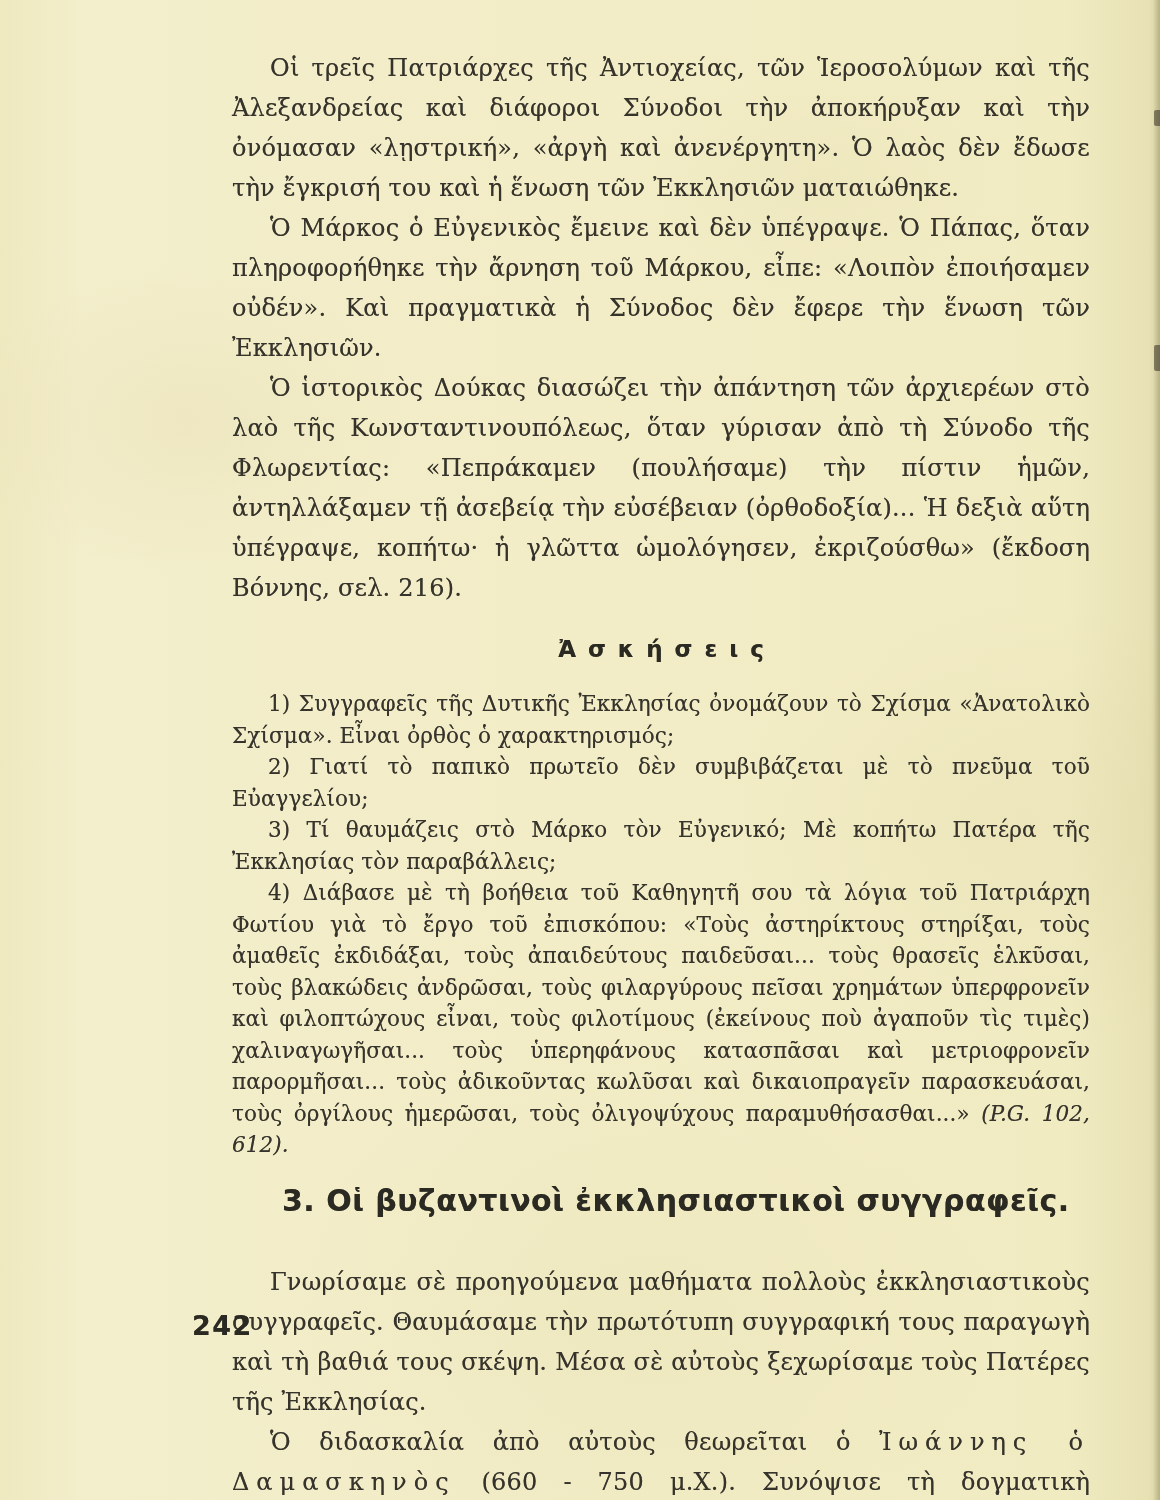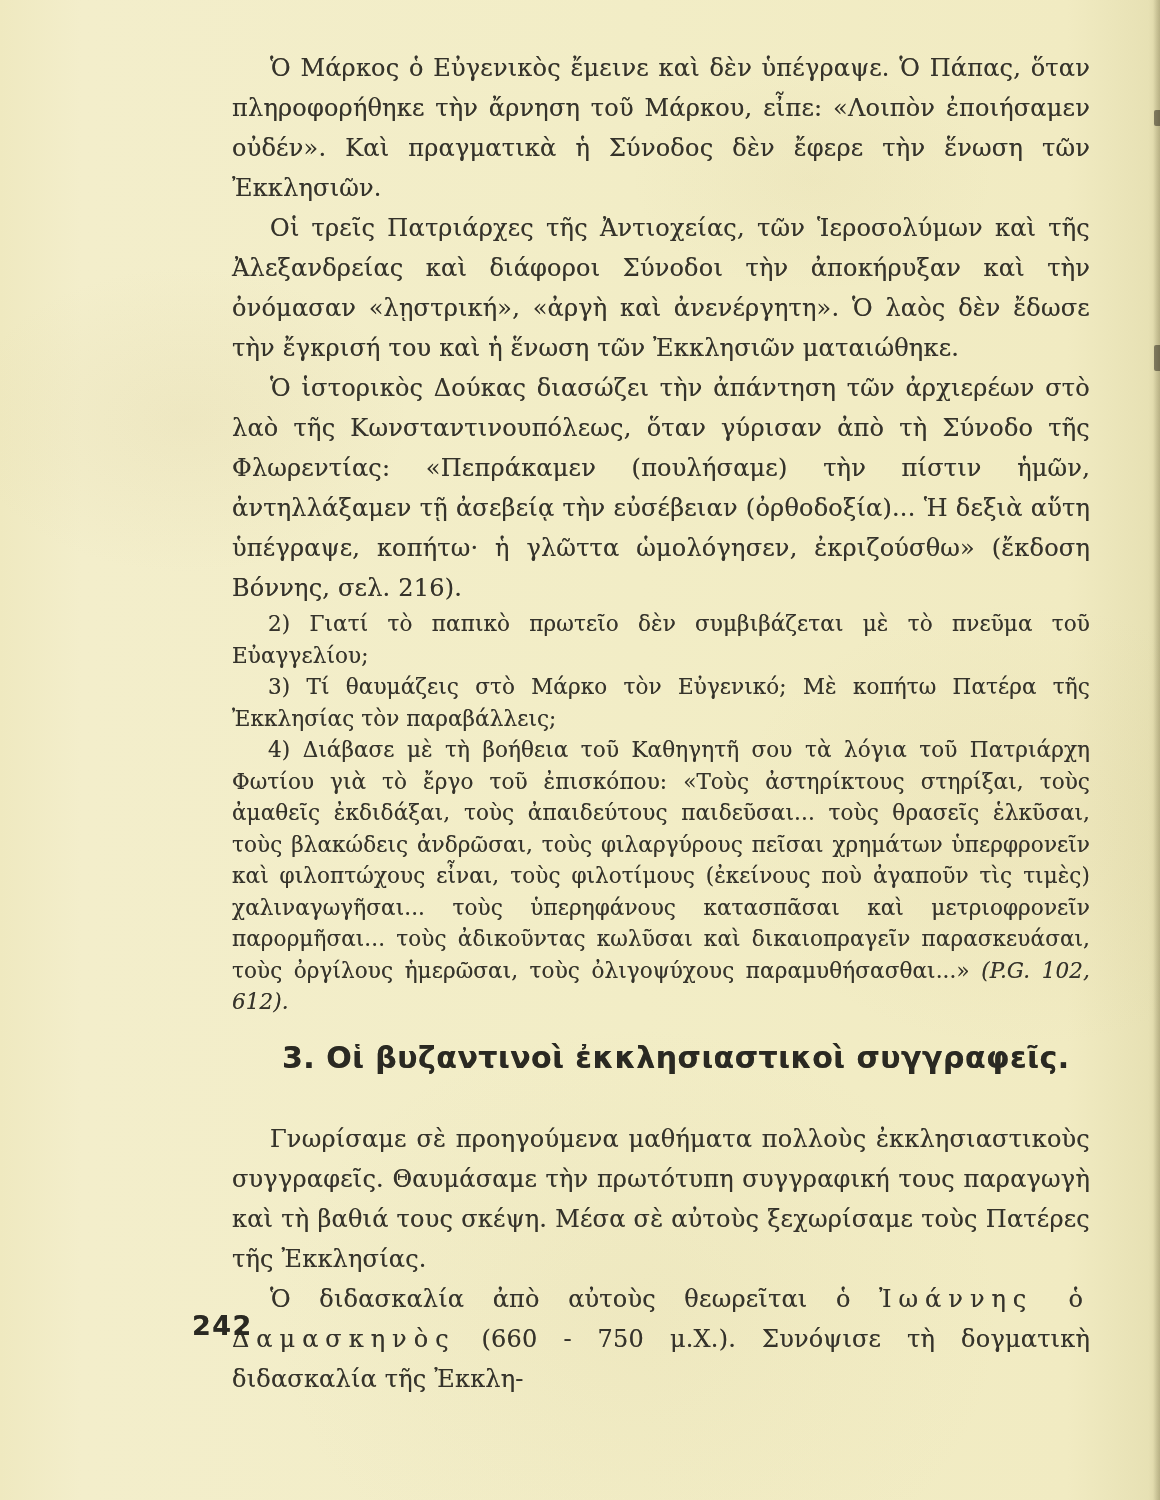--- a/index.html
+++ b/index.html
@@ -115,27 +115,29 @@
 
 <div class="scan-page">
 
   <div class="scan-texture"></div>
   <div class="edge-right"></div>
   <div class="edge-artifact a1"></div>
   <div class="edge-artifact a2"></div>
 
   <div class="text-column">
 
+    <p class="body-par">Οἱ τρεῖς Πατριάρχες τῆς Ἀντιοχείας, τῶν Ἱεροσολύμων καὶ τῆς Ἀλεξανδρείας καὶ διάφοροι Σύνοδοι τὴν ἀποκήρυξαν καὶ τὴν ὀνόμασαν «λῃστρική», «ἀργὴ καὶ ἀνενέργητη». Ὁ λαὸς δὲν ἔδωσε τὴν ἔγκρισή του καὶ ἡ ἕνωση τῶν Ἐκκλησιῶν ματαιώθηκε.</p>
+
     <p class="body-par">Ὁ Μάρκος ὁ Εὐγενικὸς ἔμεινε καὶ δὲν ὑπέγραψε. Ὁ Πάπας, ὅταν πληροφορήθηκε τὴν ἄρνηση τοῦ Μάρκου, εἶπε: «Λοιπὸν ἐποιήσαμεν οὐδέν». Καὶ πραγματικὰ ἡ Σύνοδος δὲν ἔφερε τὴν ἕνωση τῶν Ἐκκλησιῶν.</p>
-
-    <p class="body-par">Οἱ τρεῖς Πατριάρχες τῆς Ἀντιοχείας, τῶν Ἱεροσολύμων καὶ τῆς Ἀλεξανδρείας καὶ διάφοροι Σύνοδοι τὴν ἀποκήρυξαν καὶ τὴν ὀνόμασαν «λῃστρική», «ἀργὴ καὶ ἀνενέργητη». Ὁ λαὸς δὲν ἔδωσε τὴν ἔγκρισή του καὶ ἡ ἕνωση τῶν Ἐκκλησιῶν ματαιώθηκε.</p>
 
     <p class="body-par">Ὁ ἱστορικὸς Δούκας διασώζει τὴν ἀπάντηση τῶν ἀρχιερέων στὸ λαὸ τῆς Κωνσταντινουπόλεως, ὅταν γύρισαν ἀπὸ τὴ Σύνοδο τῆς Φλωρεντίας: «Πεπράκαμεν (πουλήσαμε) τὴν πίστιν ἡμῶν, ἀντηλλάξαμεν τῇ ἀσεβείᾳ τὴν εὐσέβειαν (ὀρθοδοξία)... Ἡ δεξιὰ αὕτη ὑπέγραψε, κοπήτω· ἡ γλῶττα ὡμολόγησεν, ἐκριζούσθω» (ἔκδοση Βόννης, σελ. 216).</p>
 
+    <h3 class="exercises-heading">Ἀσκήσεις</h3>
 
+    <p class="exercise"><span>1)</span> <span>Συγγραφεῖς τῆς Δυτικῆς Ἐκκλησίας ὀνομάζουν τὸ Σχίσμα «Ἀνατολικὸ Σχίσμα». Εἶναι ὀρθὸς ὁ χαρακτηρισμός;</span></p>
 
     <p class="exercise"><span>2)</span> <span>Γιατί τὸ παπικὸ πρωτεῖο δὲν συμβιβάζεται μὲ τὸ πνεῦμα τοῦ Εὐαγγελίου;</span></p>
 
     <p class="exercise"><span>3)</span> <span>Τί θαυμάζεις στὸ Μάρκο τὸν Εὐγενικό; Μὲ κοπήτω Πατέρα τῆς Ἐκκλησίας τὸν παραβάλλεις;</span></p>
 
     <p class="exercise"><span>4)</span> <span>Διάβασε μὲ τὴ βοήθεια τοῦ Καθηγητῆ σου τὰ λόγια τοῦ Πατριάρχη Φωτίου γιὰ τὸ ἔργο τοῦ ἐπισκόπου: «Τοὺς ἀστηρίκτους στηρίξαι, τοὺς ἀμαθεῖς ἐκδιδάξαι, τοὺς ἀπαιδεύτους παιδεῦσαι... τοὺς θρασεῖς ἑλκῦσαι, τοὺς βλακώδεις ἀνδρῶσαι, τοὺς φιλαργύρους πεῖσαι χρημάτων ὑπερφρονεῖν καὶ φιλοπτώχους εἶναι, τοὺς φιλοτίμους (ἐκείνους ποὺ ἀγαποῦν τὶς τιμὲς) χαλιναγωγῆσαι... τοὺς ὑπερηφάνους κατασπᾶσαι καὶ μετριοφρονεῖν παρορμῆσαι... τοὺς ἀδικοῦντας κωλῦσαι καὶ δικαιοπραγεῖν παρασκευάσαι, τοὺς ὀργίλους ἡμερῶσαι, τοὺς ὀλιγοψύχους παραμυθήσασθαι...»</span> <span class="citation">(P.G. 102, 612).</span></p>
 
     <h2 class="section-heading">3. Οἱ βυζαντινοὶ ἐκκλησιαστικοὶ συγγραφεῖς.</h2>
 
     <p class="body-par">Γνωρίσαμε σὲ προηγούμενα μαθήματα πολλοὺς ἐκκλησιαστικοὺς συγγραφεῖς. Θαυμάσαμε τὴν πρωτότυπη συγγραφική τους παραγωγὴ καὶ τὴ βαθιά τους σκέψη. Μέσα σὲ αὐτοὺς ξεχωρίσαμε τοὺς Πατέρες τῆς Ἐκκλησίας.</p>

